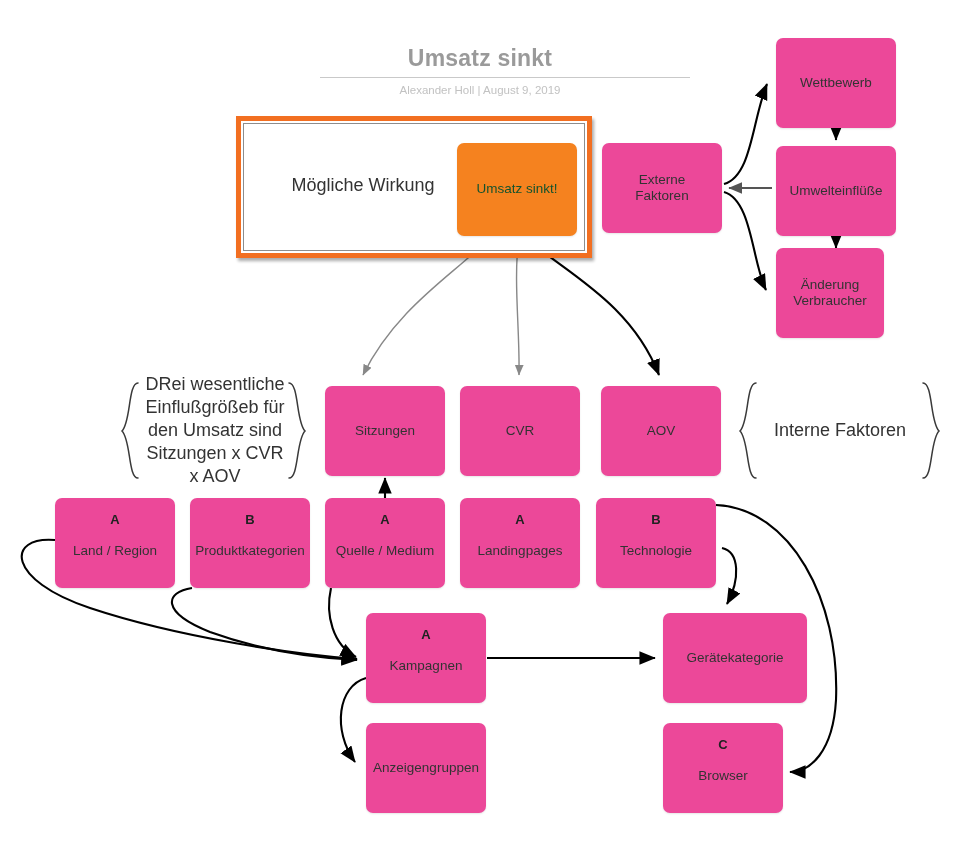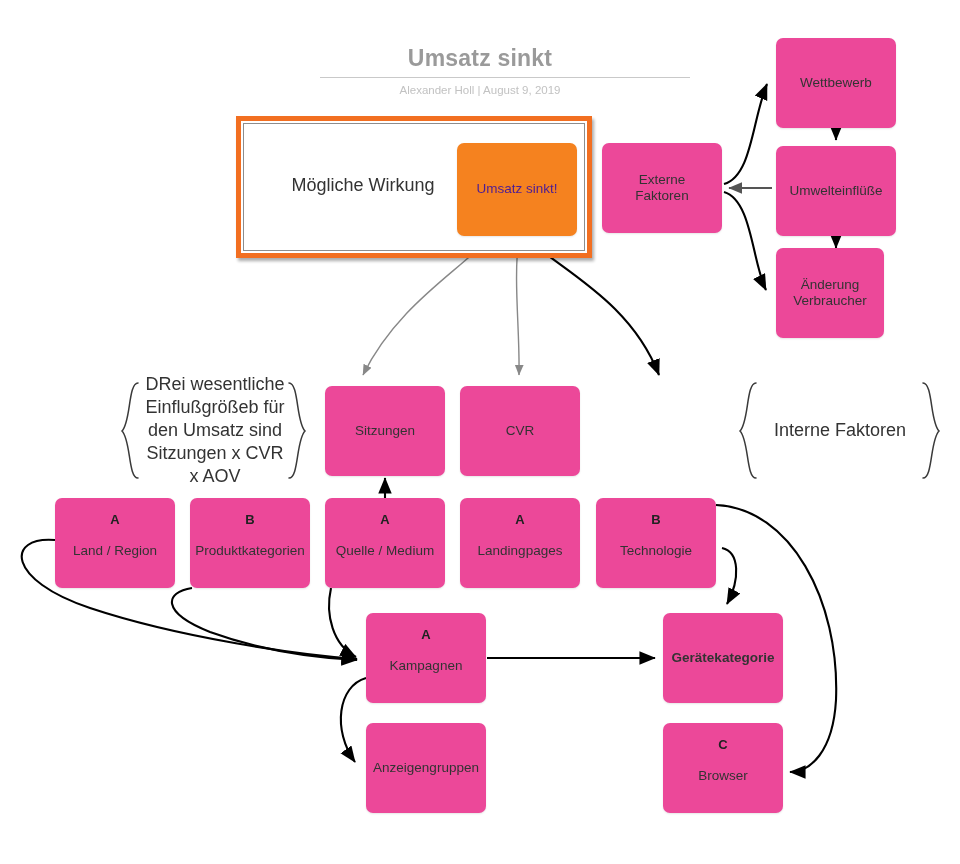--- a/index.html
+++ b/index.html
@@ -37,21 +37,21 @@
     display:flex;flex-direction:column;align-items:center;justify-content:center;
     font-size:13.5px;text-align:center;line-height:1.22;
     box-shadow:0 1px 2px rgba(0,0,0,.10);
   }
   .node .lbl{padding:0 6px;}
   .node .tag{
     position:absolute;top:14px;left:0;width:100%;text-align:center;
     font-size:13px;font-weight:bold;color:#222;
   }
   .node.has-tag .lbl{margin-top:16px;}
-  .node.accent{background:#f5821f;color:#4c1d95;}
+  .node.accent{background:#f5821f;color:#14532d;}
 
   
   .highlight-frame{
     position:absolute;box-sizing:border-box;
     background:#ffffff;border:5px solid #f26f21;
     box-shadow:2px 3px 3px rgba(0,0,0,.33);
   }
   .frame-inner-line{
     position:absolute;box-sizing:border-box;border:1px solid #8d8d8d;
   }
@@ -158,20 +158,23 @@
   </div>
 
   <div class="node" style="left:325px;top:386px;width:120px;height:90px;">
     <span class="lbl">Sitzungen</span>
   </div>
 
   <div class="node" style="left:460px;top:386px;width:120px;height:90px;">
     <span class="lbl">CVR</span>
   </div>
 
+  <div class="node" style="left:601px;top:386px;width:120px;height:90px;">
+    <span class="lbl">AOV</span>
+  </div>
 
   <div class="node has-tag" style="left:55px;top:498px;width:120px;height:90px;">
     <span class="tag">A</span>
     <span class="lbl">Land / Region</span>
   </div>
 
   <div class="node has-tag" style="left:190px;top:498px;width:120px;height:90px;">
     <span class="tag">B</span>
     <span class="lbl">Produktkategorien</span>
   </div>
@@ -193,21 +196,21 @@
 
   <div class="node has-tag" style="left:366px;top:613px;width:120px;height:90px;">
     <span class="tag">A</span>
     <span class="lbl">Kampagnen</span>
   </div>
 
   <div class="node" style="left:366px;top:723px;width:120px;height:90px;">
     <span class="lbl">Anzeigengruppen</span>
   </div>
 
-  <div class="node" style="left:663px;top:613px;width:120px;height:90px;font-weight:bold;">
+  <div class="node" style="left:663px;top:613px;width:144px;height:90px;">
     <span class="lbl">Gerätekategorie</span>
   </div>
 
   <div class="node has-tag" style="left:663px;top:723px;width:120px;height:90px;">
     <span class="tag">C</span>
     <span class="lbl">Browser</span>
   </div>
 
 </div>
 

